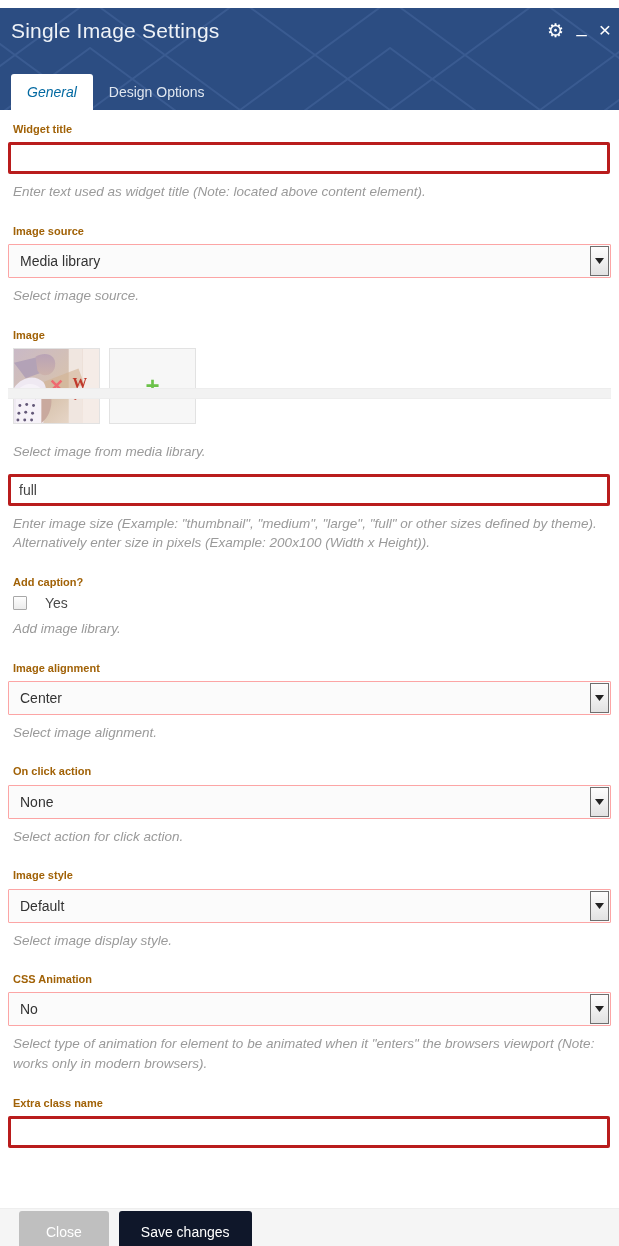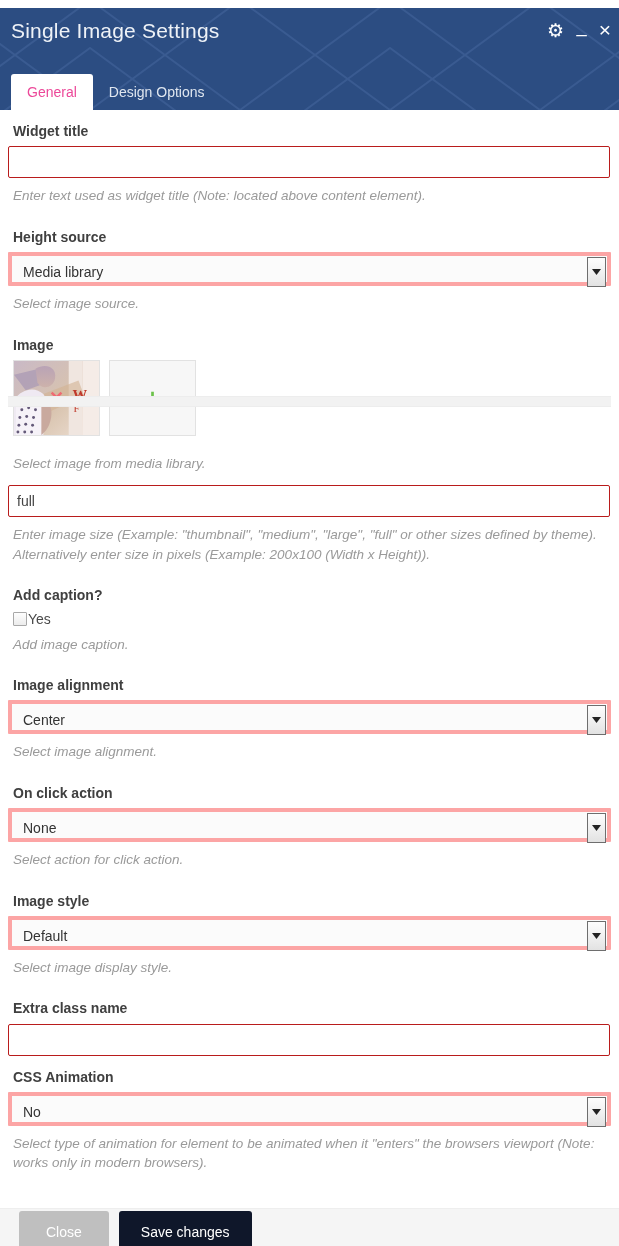--- a/index.html
+++ b/index.html
@@ -69,63 +69,64 @@
     font-size: 14px;
     color: #dfe6ef;
     cursor: pointer;
     white-space: nowrap;
     border-top-left-radius: 3px;
     border-top-right-radius: 3px;
     line-height: 1.2;
   }
   .tab.active {
     background: #ffffff;
-    color: #ec4899;
+    color: #0369a1;
+    font-style: italic;
   }
 
   
   .body {
     position: relative;
     padding: 0 8px;
     height: 1080px;
     overflow: hidden;
   }
   .field { padding-top: 2px; }
   .label {
-    font-size: 14px;
+    font-size: 11px;
     font-weight: bold;
-    color: #404040;
+    color: #a16207;
     margin: 10px 0 6px 5px;
     line-height: 1.3;
   }
   .desc {
     font-size: 13.5px;
     font-style: italic;
     color: #9a9a9a;
     margin: 8px 0 10px 5px;
     line-height: 1.45;
   }
   .text-input {
     display: block;
     width: 602px;
     height: 32px;
     padding: 4px 8px;
     font-size: 14px;
     font-family: "Liberation Sans", sans-serif;
     color: #444444;
     background: #ffffff;
-    border: 1px solid #b91c1c;
+    border: 3px solid #b91c1c;
     border-radius: 2px;
     outline: none;
   }
   .select-wrap {
     position: relative;
     width: 603px;
     height: 34px;
-    border: 4px solid #fca5a5;
+    border: 1px solid #fca5a5;
     background: #fbfbfb;
     border-radius: 1px;
   }
   .select-value {
     position: absolute;
     left: 11px; top: 0;
     height: 32px;
     line-height: 32px;
     font-size: 14px;
     color: #333333;
@@ -196,21 +197,21 @@
     border-top: 1px solid #ededed;
     border-bottom: 1px solid #ededed;
     cursor: pointer;
   }
 
   
   .checkbox-row {
     display: flex;
     align-items: center;
     margin: 6px 0 0 5px;
-    gap: 1px;
+    gap: 18px;
   }
   .checkbox {
     width: 14px; height: 14px;
     border: 1px solid #a8a8a8;
     background: linear-gradient(to bottom, #fefefe, #ececec);
     border-radius: 1px;
     cursor: pointer;
     flex: 0 0 auto;
   }
   .checkbox-label {
@@ -278,21 +279,21 @@
 
   <div class="body">
 
     <div class="field">
       <div class="label">Widget title</div>
       <input class="text-input" type="text" value="" style="">
       <div class="desc">Enter text used as widget title (Note: located above content element).</div>
     </div>
 
     <div class="field">
-      <div class="label">Height source</div>
+      <div class="label">Image source</div>
       <div class="select-wrap">
         <div class="select-value">Media library</div>
         <div class="select-arrow">
           <svg width="9" height="6" viewBox="0 0 9 6">
               <polygon points="0,0 9,0 4.5,6" fill="#222"></polygon>
             </svg>
         </div>
       </div>
       <div class="desc">Select image source.</div>
     </div>
@@ -353,21 +354,21 @@
       <input class="text-input" type="text" value="full" style="">
       <div class="desc">Enter image size (Example: "thumbnail", "medium", "large", "full" or other sizes defined by theme). Alternatively enter size in pixels (Example: 200x100 (Width x Height)).</div>
     </div>
 
     <div class="field">
       <div class="label">Add caption?</div>
       <div class="checkbox-row">
         <span class="checkbox"></span>
         <span class="checkbox-label">Yes</span>
       </div>
-      <div class="desc">Add image caption.</div>
+      <div class="desc">Add image library.</div>
     </div>
 
     <div class="field">
       <div class="label">Image alignment</div>
       <div class="select-wrap">
         <div class="select-value">Center</div>
         <div class="select-arrow">
           <svg width="9" height="6" viewBox="0 0 9 6">
               <polygon points="0,0 9,0 4.5,6" fill="#222"></polygon>
             </svg>
@@ -396,38 +397,38 @@
         <div class="select-arrow">
           <svg width="9" height="6" viewBox="0 0 9 6">
               <polygon points="0,0 9,0 4.5,6" fill="#222"></polygon>
             </svg>
         </div>
       </div>
       <div class="desc">Select image display style.</div>
     </div>
 
     <div class="field">
-      <div class="label">Extra class name</div>
-      <input class="text-input" type="text" value="" style="">
-
-    </div>
-
-    <div class="field">
       <div class="label">CSS Animation</div>
       <div class="select-wrap">
         <div class="select-value">No</div>
         <div class="select-arrow">
           <svg width="9" height="6" viewBox="0 0 9 6">
               <polygon points="0,0 9,0 4.5,6" fill="#222"></polygon>
             </svg>
         </div>
       </div>
       <div class="desc">Select type of animation for element to be animated when it "enters" the browsers viewport (Note: works only in modern browsers).</div>
     </div>
 
+    <div class="field">
+      <div class="label">Extra class name</div>
+      <input class="text-input" type="text" value="" style="">
+
+    </div>
+
   </div>
 
   <div class="footer">
     <button class="btn btn-close">Close</button>
     <button class="btn btn-save">Save changes</button>
   </div>
 
 </div>
 
 </body></html>

